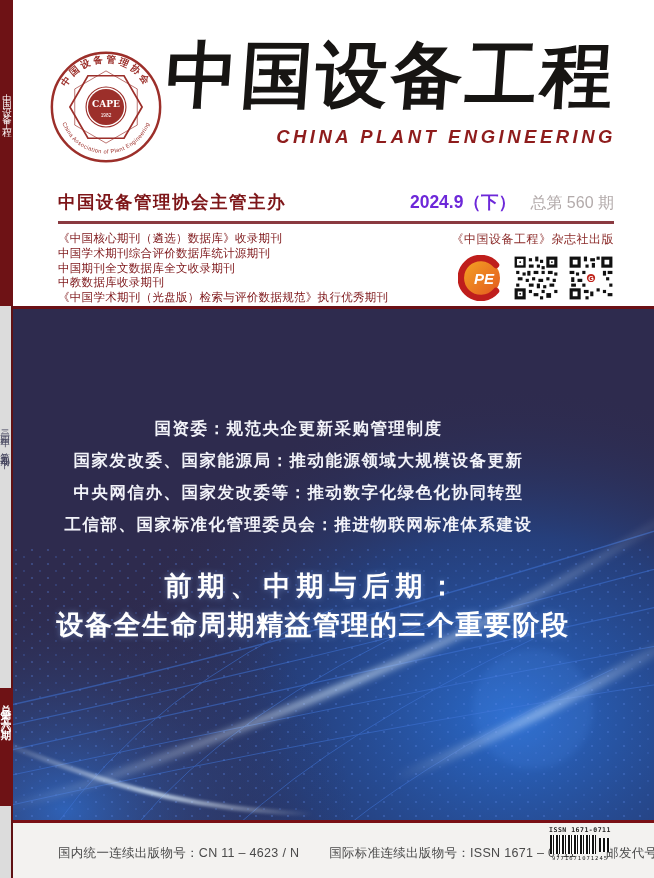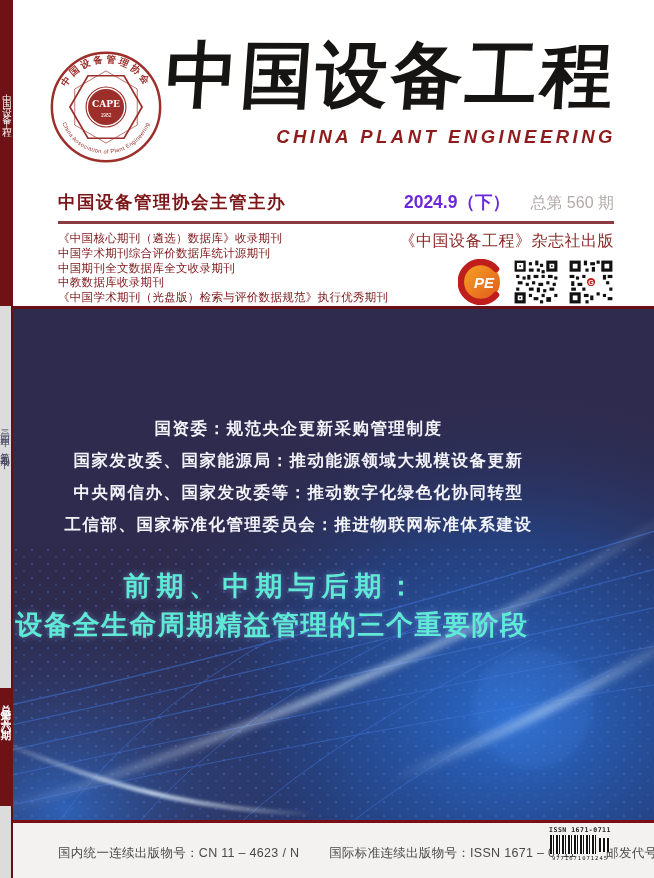--- a/index.html
+++ b/index.html
@@ -24,38 +24,38 @@
   .emblem{position:absolute;left:36px;top:50px;width:114px;height:114px;}
   .masthead{position:absolute;right:38px;top:30px;text-align:right;}
   .masthead-cn{font-size:72px;line-height:1.25;font-weight:900;color:#171513;letter-spacing:3px;
                font-family:"DejaVu Serif","Liberation Serif",serif;transform:skewX(-4deg);white-space:nowrap;}
   .masthead-en{margin-top:6px;font-size:18.5px;font-weight:bold;font-style:italic;color:#8e1c1c;letter-spacing:3.5px;}
 
   .supervisor-row{position:absolute;left:45px;right:40px;top:190px;display:flex;justify-content:space-between;align-items:baseline;gap:16px;}
   .supervisor{font-size:17.5px;font-weight:bold;color:#7d1518;letter-spacing:1.5px;}
   .issue-group{white-space:nowrap;}
   .issue-date{font-size:17.5px;font-weight:bold;color:#6d28d9;}
-  .issue-no{font-size:16px;color:#b3abab;margin-left:16px;}
+  .issue-no{font-size:16px;color:#b3abab;margin-left:10px;}
   .red-rule{position:absolute;left:45px;right:40px;top:221px;height:2.5px;background:#8a3a40;}
 
   .header-cols{position:absolute;left:45px;right:40px;top:231px;display:flex;justify-content:space-between;}
   .index-list{font-size:11.5px;color:#7d1518;line-height:14.8px;letter-spacing:.3px;}
   .pub-col{text-align:right;}
-  .publisher{font-size:16px;color:#8b2a28;letter-spacing:.5px;}
+  .publisher{font-size:12px;color:#8b2a28;letter-spacing:.5px;}
   .logo-row{margin-top:7px;display:flex;gap:9px;justify-content:flex-end;align-items:center;}
   .cpe-logo,.qr{width:46px;height:46px;display:block;}
 
   
   .divider-top{position:absolute;left:0;top:306px;width:654px;height:3px;background:#6b1016;z-index:20;}
   .main{position:absolute;left:13px;top:309px;width:641px;height:511px;background:#2e2b4e;overflow:hidden;}
   .bg-art{position:absolute;left:0;top:0;width:641px;height:511px;}
   .headlines{position:absolute;left:0;top:103px;width:571px;text-align:center;z-index:5;}
   .headline{font-size:16.5px;font-weight:bold;color:#f2f3f9;letter-spacing:1.5px;line-height:32px;white-space:nowrap;}
-  .feature{position:absolute;left:0;top:258px;width:518px;text-align:center;z-index:5;color:#5eead4;
-           font-family:"DejaVu Serif","Liberation Serif",serif;}
+  .feature{position:absolute;left:0;top:258px;width:518px;text-align:center;z-index:5;color:#ffffff;
+           font-family:"DejaVu Serif","Liberation Serif",serif;padding-left:41px;}
   .feature-l1{font-size:27px;font-weight:900;letter-spacing:6px;line-height:38px;text-shadow:0 0 6px rgba(150,190,255,.45);}
   .feature-l2{font-size:27px;font-weight:900;letter-spacing:1.5px;line-height:40px;text-shadow:0 0 6px rgba(150,190,255,.45);white-space:nowrap;}
 
   
   .footer{position:absolute;left:0;top:820px;width:654px;height:58px;background:#f3f2f0;border-top:3px solid #7a1016;box-sizing:border-box;z-index:25;}
   .footer-items{position:absolute;left:58px;top:22px;display:flex;gap:30px;font-size:12.5px;color:#4a4a4a;letter-spacing:.3px;white-space:nowrap;}
   .barcode-wrap{position:absolute;right:38px;top:3px;width:72px;text-align:center;}
   .issn-label{font-size:6.5px;font-weight:bold;color:#222;letter-spacing:.5px;font-family:"DejaVu Sans Mono","Liberation Mono",monospace;}
   .bars-row{display:flex;justify-content:center;align-items:flex-start;gap:3px;margin-top:1px;}
   .bars-main{width:46px;height:19px;background:repeating-linear-gradient(90deg,#111 0 2px,#fff 2px 3px,#111 3px 4px,#fff 4px 6px);}

